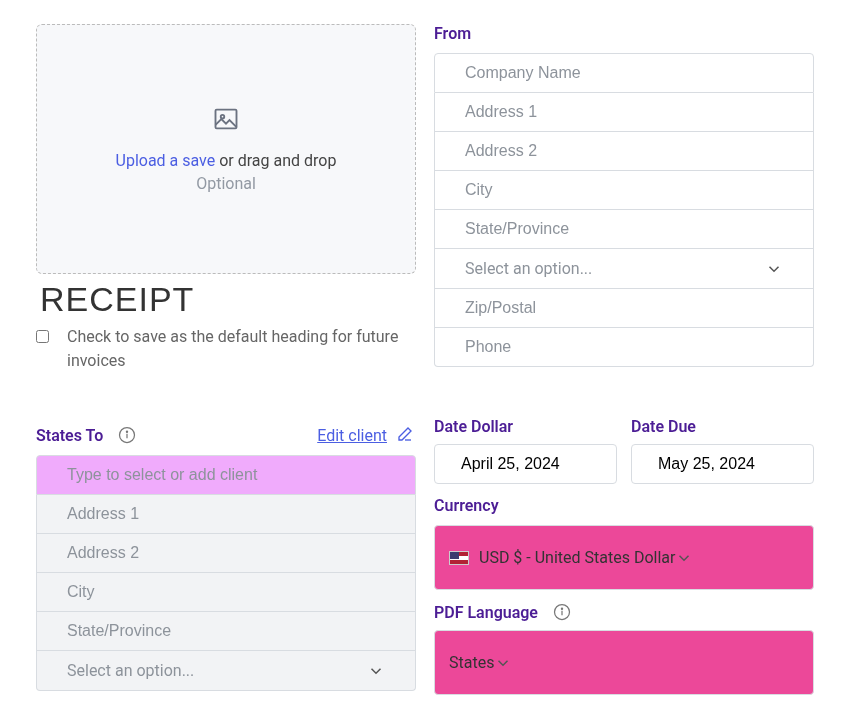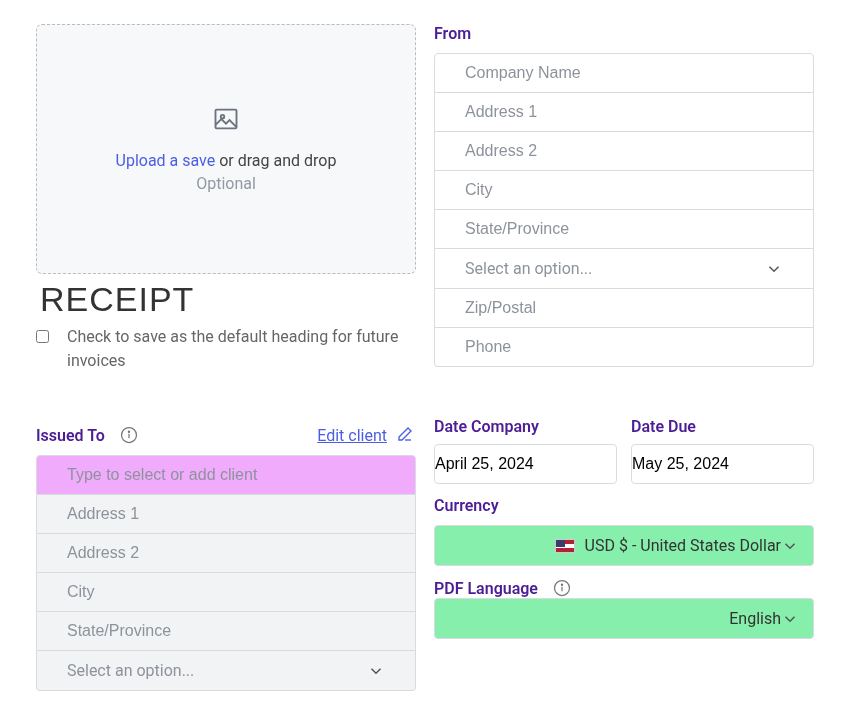--- a/index.html
+++ b/index.html
@@ -118,54 +118,54 @@
     display: flex;
     gap: 14px;
     margin-top: 50px;
   }
   .date-block { flex: 1; }
   .date-block .section-label { margin-bottom: 8px; }
   .date-input {
     width: 100%;
     border: 1px solid #d8dce1;
     border-radius: 4px;
-    padding: 10px 0;
+    padding: 10px 26px;
     font-size: 16px;
     background: #fff;
     outline: none;
   }
   .spacer-top { margin-top: 12px; }
   .currency-select, .lang-select {
     width: 100%;
     border: 1px solid #d8dce1;
     border-radius: 4px;
-    padding: 10px 14px;
-    font-size: 16px;
-    background: #86efac;
-    display: flex;
-    align-items: center;
-    justify-content: flex-end;
+    padding: 22px 14px;
+    font-size: 16px;
+    background: #ec4899;
+    display: flex;
+    align-items: center;
+    justify-content: flex-start;
     cursor: pointer;
   }
   .currency-select .flag {
     width: 20px; height: 14px;
     background: linear-gradient(#b22234,#b22234 33%,#fff 33%,#fff 66%,#b22234 66%);
     position: relative;
     margin-right: 10px;
     display: inline-block;
     border: 0.5px solid #ccc;
   }
   .currency-select .flag::before {
     content:"";
     position:absolute; left:0; top:0;
     width: 9px; height: 7px; background:#3c3b6e;
   }
   .lang-row {
     display:flex;align-items:center;gap:14px;
-    margin-top:12px;
+    margin-top:12px;margin-bottom:8px;
   }
 </style>
 </head>
 <body>
 
 <div class="container">
 
   <div class="col">
     <div class="upload-zone">
       <span>
@@ -183,21 +183,21 @@
 
     <input class="heading-input" value="RECEIPT" style="">
 
     <label class="save-heading-row">
       <input type="checkbox" style="">
       <span>Check to save as the default heading for future invoices</span>
     </label>
 
     <div class="billed-head">
       <div class="left">
-        <span class="section-label" style="margin:0">Issued To</span>
+        <span class="section-label" style="margin:0">States To</span>
         <span class="info-icon">
           <svg width="20" height="20" viewBox="0 0 24 24" fill="none" stroke="currentColor" stroke-width="1.5">
             <circle cx="12" cy="12" r="9"></circle>
               <line x1="12" y1="10.5" x2="12" y2="16"></line>
               <circle cx="12" cy="8" r="0.7" fill="currentColor"></circle>
           </svg>
         </span>
       </div>
       <a class="edit-client">
         <span>Edit client</span>
@@ -243,21 +243,21 @@
               <path d="M6 9l6 6 6-6"></path>
             </svg>
         </span>
       </div>
       <input class="fld" placeholder="Zip/Postal" style="">
       <input class="fld" placeholder="Phone" style="">
     </div>
 
     <div class="date-row">
       <div class="date-block">
-        <div class="section-label">Date Company</div>
+        <div class="section-label">Date Dollar</div>
         <input class="date-input" value="April 25, 2024" style="">
       </div>
       <div class="date-block">
         <div class="section-label">Date Due</div>
         <input class="date-input" value="May 25, 2024" style="">
       </div>
     </div>
 
     <div class="section-label spacer-top">Currency</div>
     <div class="currency-select">
@@ -276,21 +276,21 @@
       <span class="section-label" style="margin:0">PDF Language</span>
       <span class="info-icon">
         <svg width="20" height="20" viewBox="0 0 24 24" fill="none" stroke="currentColor" stroke-width="1.5">
           <circle cx="12" cy="12" r="9"></circle>
             <line x1="12" y1="10.5" x2="12" y2="16"></line>
             <circle cx="12" cy="8" r="0.7" fill="currentColor"></circle>
         </svg>
       </span>
     </div>
     <div class="lang-select">
-      <span>English</span>
+      <span>States</span>
       <span class="chev">
         <svg width="18" height="18" viewBox="0 0 24 24" fill="none" stroke="currentColor" stroke-width="2">
             <path d="M6 9l6 6 6-6"></path>
           </svg>
       </span>
     </div>
 
   </div>
 </div>
 

